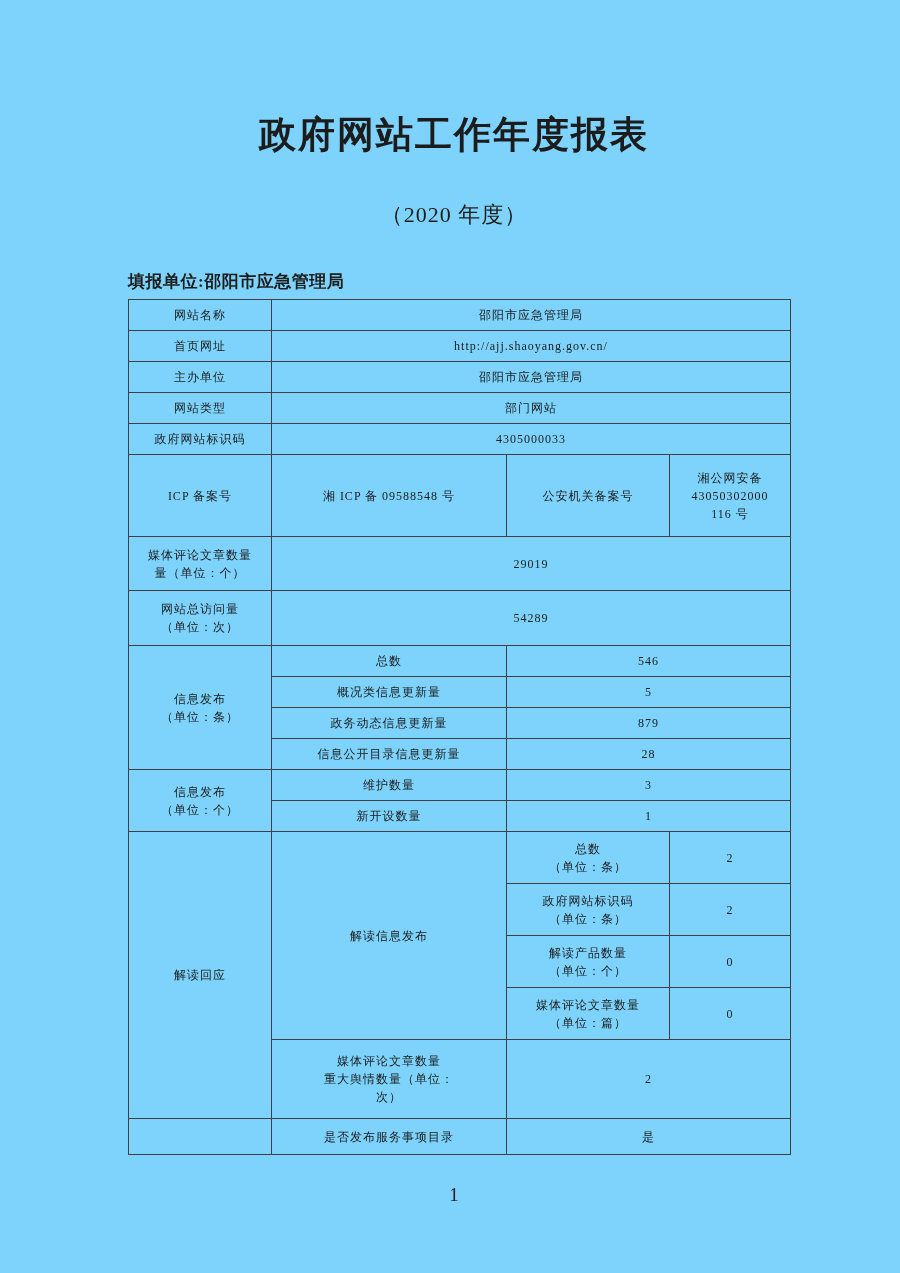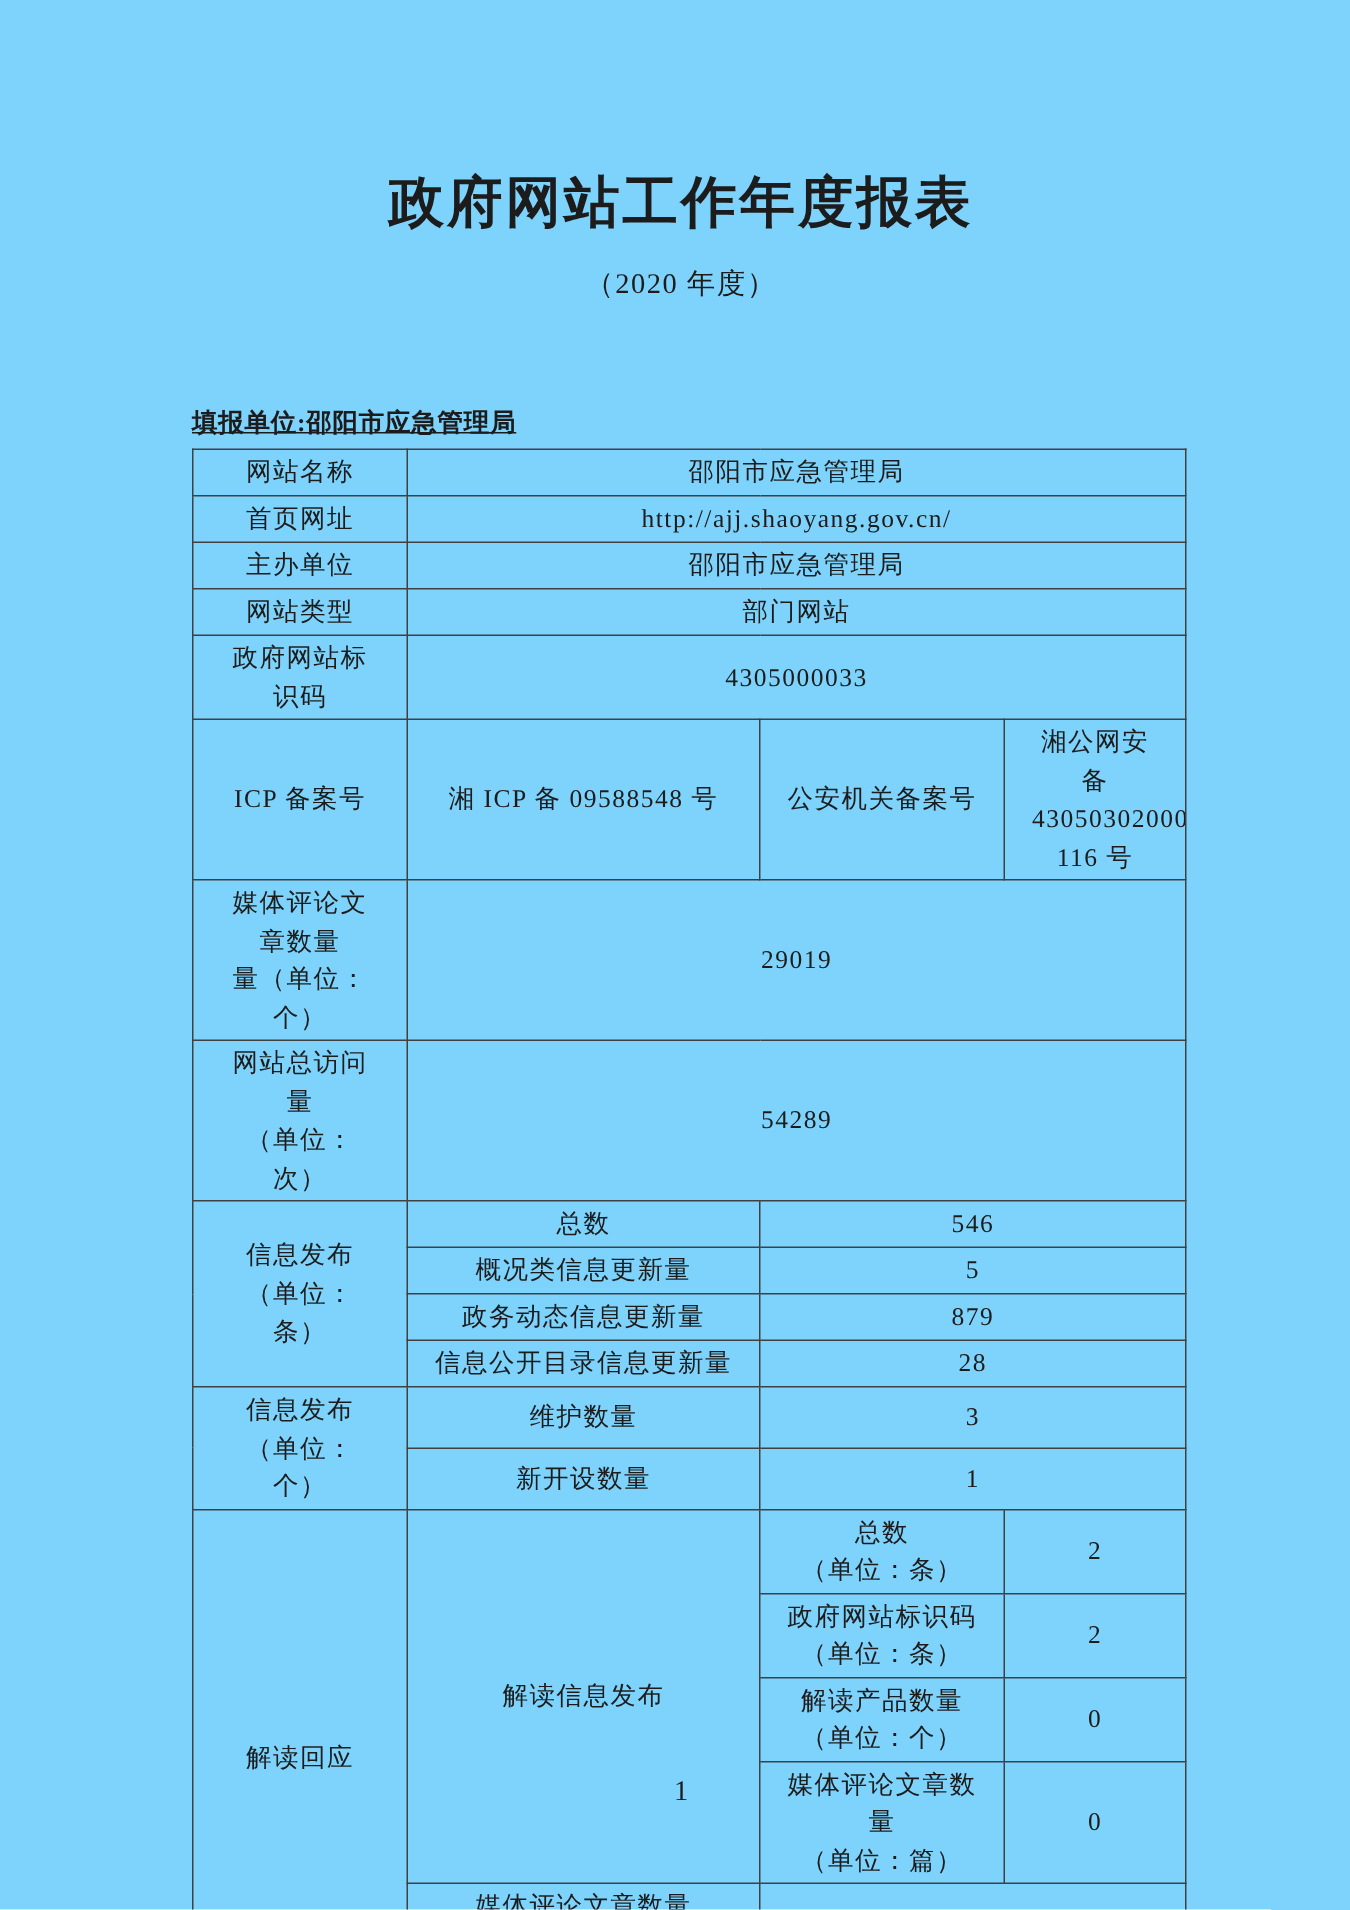--- a/index.html
+++ b/index.html
@@ -11,36 +11,36 @@
     overflow: hidden;
   }
   .page { position: relative; width: 900px; height: 1273px; background: #7dd3fc; }
 
   .doc-title {
     position: absolute; top: 110px; left: 120px; width: 668px;
     text-align: center; font-size: 37px; font-weight: bold;
     letter-spacing: 2px; white-space: nowrap;
   }
   .doc-subtitle {
-    position: absolute; top: 176px; left: 120px; width: 668px;
-    text-align: center; font-size: 19px; letter-spacing: 1px;
+    position: absolute; top: 200px; left: 120px; width: 668px;
+    text-align: center; font-size: 22px; letter-spacing: 1px;
   }
   .reporting-unit {
     position: absolute; top: 270px; left: 128px;
-    font-size: 17px; font-weight: bold; letter-spacing: 0.5px; text-decoration: underline;
+    font-size: 17px; font-weight: bold; letter-spacing: 0.5px;
   }
 
   table.report {
     position: absolute; top: 299px; left: 128px;
     width: 662px; border-collapse: collapse; table-layout: fixed;
   }
   table.report td {
     border: 1px solid #404040;
     text-align: center; vertical-align: middle;
-    font-size: 17px; line-height: 1.5;
+    font-size: 12px; line-height: 1.5;
     letter-spacing: 1px;
     padding: 2px 18px;
     white-space: pre-line;
     overflow: hidden;
     margin-left: 43px;
   }
   .h31 { height: 31px; }
   .h82 { height: 82px; }
   .h54 { height: 54px; }
   .h55 { height: 55px; }

